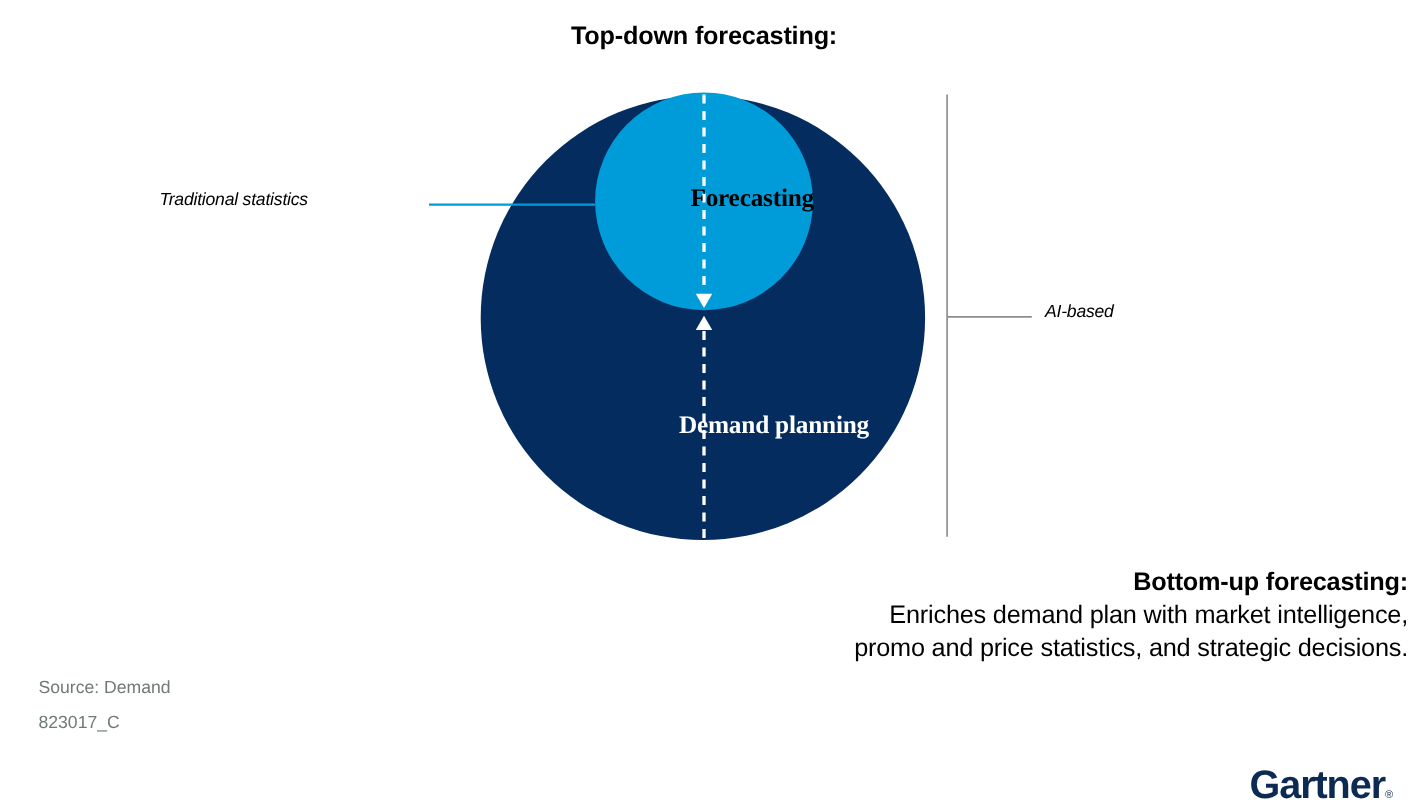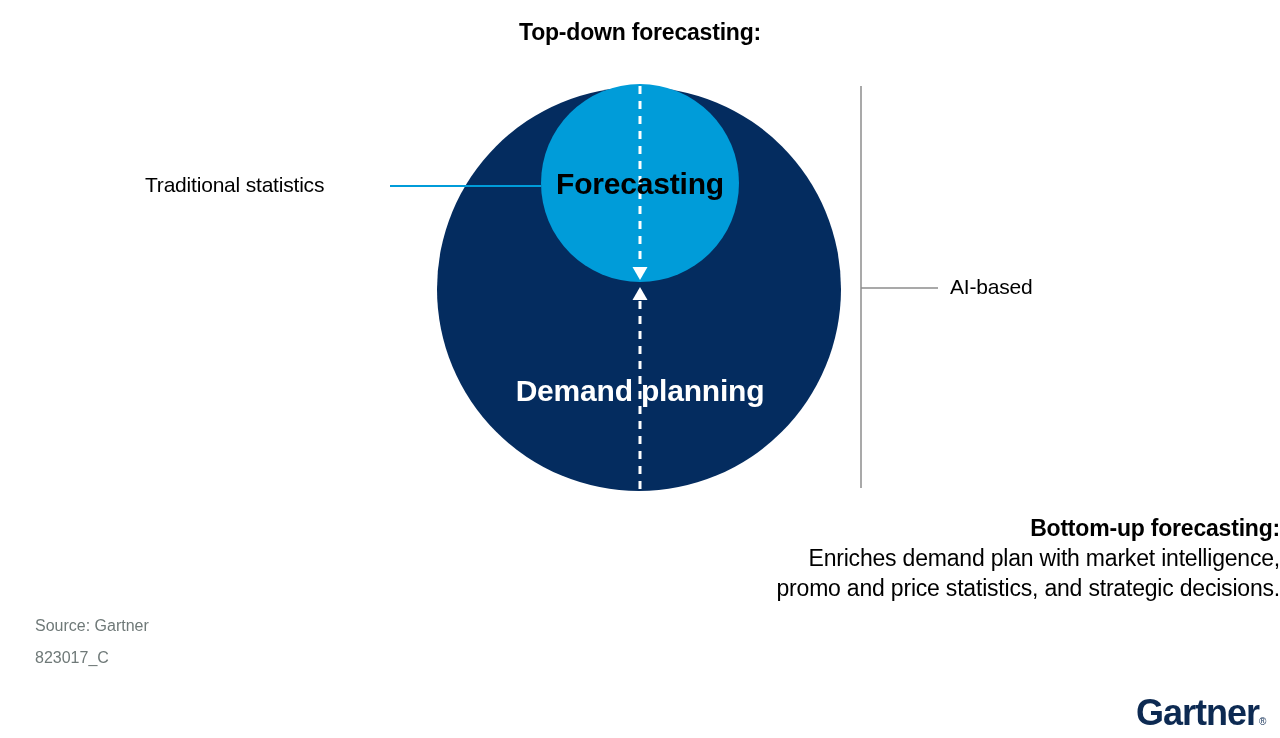--- a/index.html
+++ b/index.html
@@ -31,25 +31,25 @@
   .inner-circle{
     position:absolute;left:541px;top:84px;width:198px;height:198px;
     border-radius:50%;background:var(--light-blue);
   }
   .overlay{position:absolute;left:0;top:0;width:1280px;height:738px;pointer-events:none;}
   .dash-line{stroke:var(--arrow-white);stroke-width:3;stroke-dasharray:8 7;fill:none;}
   .arrow-head{fill:var(--arrow-white);stroke:none;}
   .blue-connector{stroke:var(--light-blue);stroke-width:2;}
   .gray-bracket{stroke:var(--gray-line);stroke-width:1.5;}
   .circle-label{
-    position:absolute;text-align:center;font-weight:700;font-size:30px;letter-spacing:-0.2px;
+    position:absolute;text-align:right;font-weight:700;font-size:23px;letter-spacing:-0.2px;font-family:Liberation Serif, serif;
   }
   .forecasting-label{left:540px;top:167px;width:200px;color:var(--text-black);}
   .demand-label{left:490px;top:374px;width:300px;color:#FFFFFF;}
-  .side-label{position:absolute;font-size:21px;letter-spacing:-0.2px;white-space:nowrap;}
+  .side-label{position:absolute;font-size:16px;letter-spacing:-0.2px;white-space:nowrap;font-style:italic;}
   .left-label{left:145px;top:173px;}
   .right-label{left:950px;top:275px;text-align:right;}
   .bottom-caption{
     position:absolute;left:0;top:513px;width:1280px;
     text-align:right;line-height:30px;font-size:23px;letter-spacing:-0.2px;
   }
   .source{
     position:absolute;left:35px;top:610px;
     font-size:16px;line-height:32px;color:var(--source-gray);
   }
@@ -89,19 +89,19 @@
   <div class="side-label left-label">Traditional statistics</div>
   <div class="side-label right-label">AI-based</div>
 
   <div class="bottom-caption">
     <div class="cap-title">Bottom-up forecasting:</div>
     <div class="cap-sub">Enriches demand plan with market intelligence,</div>
     <div class="cap-sub">promo and price statistics, and strategic decisions.</div>
   </div>
 
   <div class="source">
-    <div>Source: Gartner</div>
+    <div>Source: Demand</div>
     <div>823017_C</div>
   </div>
 
   <div class="logo"><span>Gartner</span><span class="reg">®</span></div>
 
 </div>
 
 </body></html>

